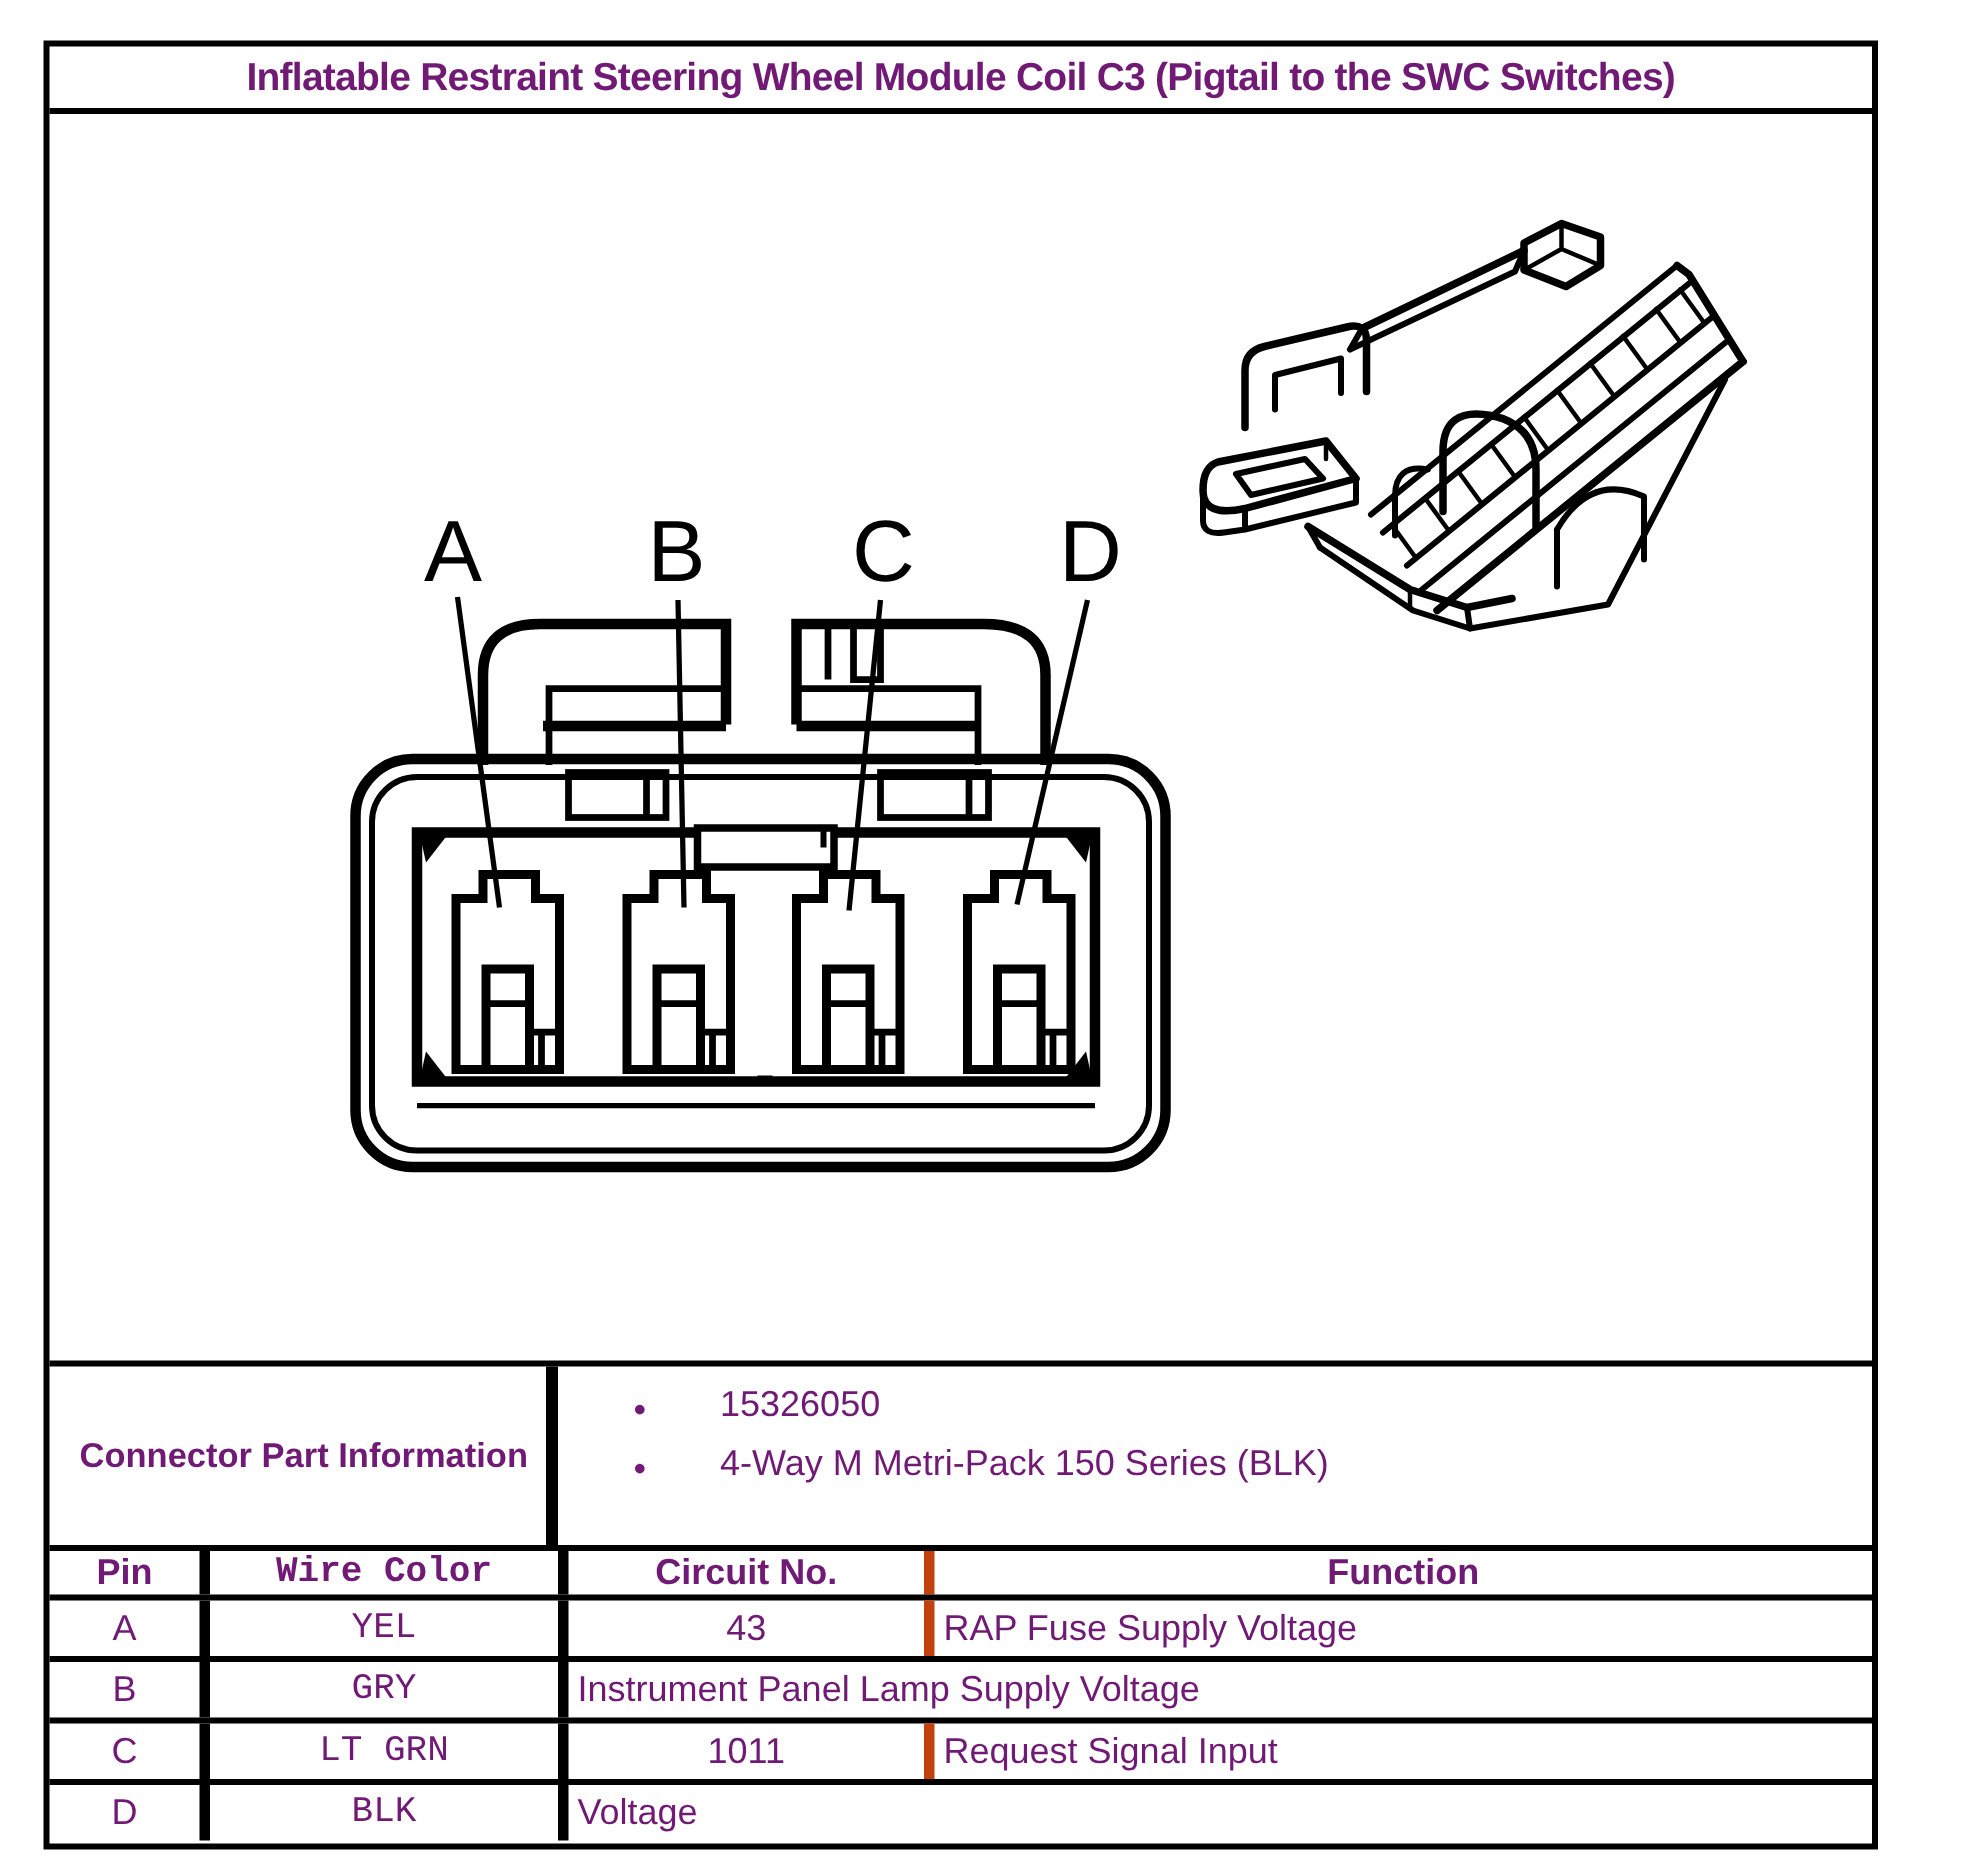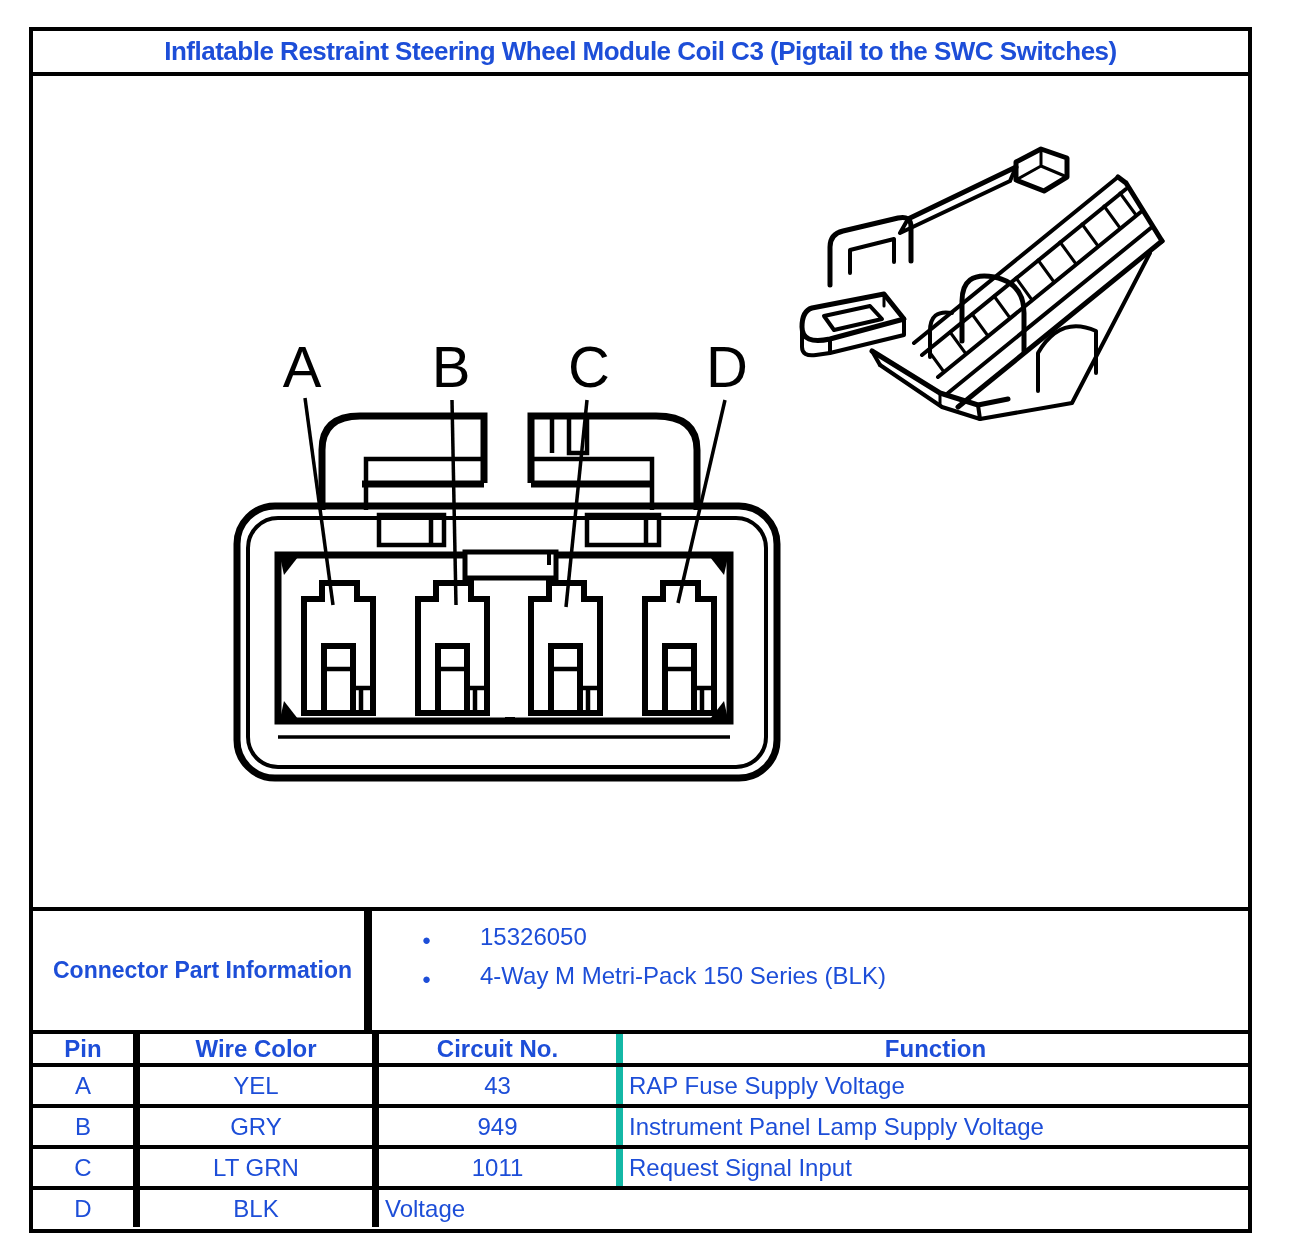--- a/index.html
+++ b/index.html
@@ -1,36 +1,36 @@
 <!DOCTYPE html>
 <html><head>
 <meta charset="utf-8">
 <style>
   html,body{margin:0;padding:0;background:#ffffff;}
   .page{position:relative;width:1312px;height:1250px;background:#ffffff;
-        font-family:"Liberation Sans", sans-serif;color:#1d4ed8;}
+        font-family:"Liberation Sans", sans-serif;color:#701a75;}
   .frame{position:absolute;left:29px;top:27px;width:1223px;height:1206px;
          border:4px solid #000;box-sizing:border-box;display:flex;flex-direction:column;}
   .title-row{height:41px;border-bottom:4px solid #000;display:flex;align-items:center;justify-content:center;}
   .title-row .t{font-size:26px;font-weight:bold;letter-spacing:-0.5px;white-space:nowrap;}
   .diagram-row{height:831px;position:relative;overflow:hidden;}
   .diagram-row svg{display:block;}
   .partinfo-row{border-top:4px solid #000;height:119px;display:flex;box-sizing:content-box;}
   .partinfo-label{width:339px;border-right:8px solid #000;box-sizing:border-box;
                   display:flex;align-items:center;padding-left:20px;}
   .partinfo-label .t{font-size:23px;font-weight:bold;white-space:nowrap;}
   .partinfo-body{flex:1;padding-top:6px;}
   .bullet-item{display:flex;align-items:baseline;height:39px;line-height:39px;}
   .bullet-dot{padding-left:50px;width:58px;font-size:15px;flex:none;}
   .bullet-text{font-size:24px;white-space:nowrap;}
   .pintable-hdr{border-top:4px solid #000;height:29px;display:flex;}
   .pintable-row{border-top:4px solid #000;height:37px;display:flex;}
   .c1{width:100px;border-right:7px solid #000;box-sizing:content-box;}
-  .c2{width:232px;border-right:7px solid #000;box-sizing:content-box;}
-  .c3{width:237px;border-right:7px solid #14b8a6;box-sizing:content-box;}
+  .c2{width:232px;border-right:7px solid #000;box-sizing:content-box;font-family:Liberation Mono, monospace;}
+  .c3{width:237px;border-right:7px solid #c2410c;box-sizing:content-box;}
   .c4{flex:1;}
   .cell{display:flex;align-items:center;justify-content:center;font-size:24px;overflow:hidden;white-space:nowrap;}
   .cell.left{justify-content:flex-start;padding-left:6px;}
   .hdr .cell{font-weight:bold;}
   .ink{stroke:#000;fill:none;}
 </style>
 </head>
 <body>
 
 <div class="page">
@@ -184,21 +184,20 @@
 
     <div class="pintable-row">
       <div class="cell c1">A</div>
       <div class="cell c2">YEL</div>
       <div class="cell c3">43</div>
       <div class="cell c4 left">RAP Fuse Supply Voltage</div>
     </div>
     <div class="pintable-row">
       <div class="cell c1">B</div>
       <div class="cell c2">GRY</div>
-      <div class="cell c3">949</div>
       <div class="cell c4 left">Instrument Panel Lamp Supply Voltage</div>
     </div>
     <div class="pintable-row">
       <div class="cell c1">C</div>
       <div class="cell c2">LT GRN</div>
       <div class="cell c3">1011</div>
       <div class="cell c4 left">Request Signal Input</div>
     </div>
     <div class="pintable-row">
       <div class="cell c1">D</div>

